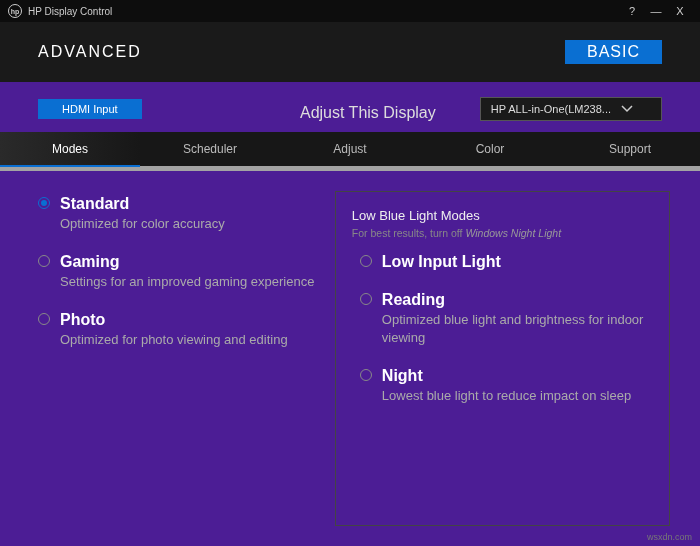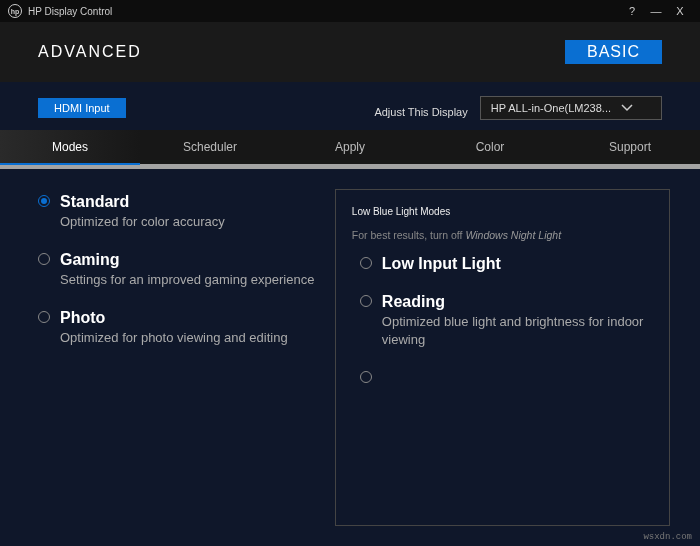--- a/index.html
+++ b/index.html
@@ -1,48 +1,48 @@
 <!DOCTYPE html>
 <html><head>
 <meta charset="utf-8">
 <style>
 * { margin: 0; padding: 0; box-sizing: border-box; font-family: "Segoe UI", Arial, sans-serif; }
 body { background: #000; width: 700px; height: 546px; overflow: hidden; }
-.window { width: 700px; height: 546px; background: #0f172a; display: flex; flex-direction: column; }
+.window { width: 700px; height: 546px; background: #4c1d95; display: flex; flex-direction: column; }
 .titlebar { height: 22px; background: #0d0d0d; display: flex; align-items: center; padding: 0 8px; color: #ccc; font-size: 10px; }
 .hp-logo { width: 14px; height: 14px; border: 1.5px solid #ccc; border-radius: 50%; margin-right: 6px; display: flex; align-items: center; justify-content: center; font-size: 7px; font-weight: bold; }
 .title-spacer { flex: 1; }
 .win-btn { width: 24px; height: 18px; display: flex; align-items: center; justify-content: center; color: #ccc; font-size: 11px; cursor: pointer; }
 .header { height: 60px; display: flex; align-items: center; padding: 0 38px; justify-content: space-between; background: #1a1a1a; }
 .advanced-title { color: #fff; font-size: 16px; font-weight: 300; letter-spacing: 2px; }
 .basic-btn { background: #0a6fd2; color: #fff; border: none; padding: 3px 22px; font-size: 16px; letter-spacing: 1px; cursor: pointer; }
 .subheader { display: flex; align-items: center; padding: 14px 38px 10px 38px; justify-content: space-between; }
-.hdmi-btn { background: #0a6fd2; color: #fff; border: none; padding: 4px 16px; font-size: 11px; cursor: pointer; }
+.hdmi-btn { background: #0a6fd2; color: #fff; border: none; padding: 4px 24px; font-size: 11px; cursor: pointer; }
 .adjust-wrap { display: flex; align-items: center; gap: 12px; }
-.adjust-label { color: #ddd; font-size: 11px; margin-top: 8px; }
-.display-select { background: #1a1a1a; border: 1px solid #555; color: #ddd; padding: 5px 28px 5px 10px; font-size: 11px; min-width: 160px; position: relative; cursor: pointer; display: flex; align-items: center; justify-content: space-between; }
+.adjust-label { color: #ddd; font-size: 16px; margin-top: 8px; }
+.display-select { background: #1a1a1a; border: 1px solid #555; color: #ddd; padding: 5px 28px 5px 10px; font-size: 11px; min-width: 160px; position: relative; cursor: pointer; display: flex; align-items: center; justify-content: space-between; margin-left: 32px; }
 .chevron { margin-left: 10px; }
 .tabs { display: flex; border-bottom: 5px solid #a3a3a3; background: #171717; }
 .tab { flex: 1; text-align: center; padding: 10px 0; color: #bbb; font-size: 12px; cursor: pointer; position: relative; }
 .tab.active { color: #fff; background: linear-gradient(to right, #2a2a2a, #171717); }
 .tab.active::after { content: ""; position: absolute; left: 0; right: 0; bottom: -1px; height: 2px; background: #0a6fd2; }
 .content { flex: 1; display: flex; padding: 20px 30px; gap: 18px; }
 .left-col { flex: 1; padding-top: 4px; }
 .mode-item { display: flex; align-items: flex-start; gap: 10px; margin-bottom: 20px; padding-left: 8px; }
 .radio { width: 12px; height: 12px; border: 1.5px solid #888; border-radius: 50%; margin-top: 2px; flex-shrink: 0; cursor: pointer; position: relative; }
 .radio.checked { border-color: #0a6fd2; }
 .radio.checked::after { content: ""; position: absolute; top: 2px; left: 2px; width: 6px; height: 6px; background: #0a6fd2; border-radius: 50%; }
 .mode-text { display: flex; flex-direction: column; }
 .mode-name { color: #fff; font-size: 16px; font-weight: 700; }
 .mode-desc { color: #aaa; font-size: 13px; margin-top: 2px; line-height: 1.4; }
 .right-col { flex: 1.05; border: 1px solid #444; padding: 16px 16px 18px 16px; }
-.lbl-title { color: #eee; font-size: 10px; margin-bottom: 12px; }
+.lbl-title { color: #eee; font-size: 13px; margin-bottom: 4px; }
 .lbl-hint { color: #888; font-size: 10.5px; margin-bottom: 14px; }
 .lbl-hint i { font-style: italic; color: #999; }
-.watermark { position: absolute; bottom: 4px; right: 8px; color: #777; font-size: 9px; font-family: Liberation Mono, monospace; }
+.watermark { position: absolute; bottom: 4px; right: 8px; color: #777; font-size: 9px; }
 </style>
 </head>
 <body>
 
 <div class="window">
 
   <div class="titlebar">
     <span class="hp-logo">hp</span>
     <span>HP Display Control</span>
     <span class="title-spacer"></span>
@@ -67,21 +67,21 @@
               <path d="M1 1 L6 6 L11 1" stroke="#ccc" stroke-width="1.5" fill="none"></path>
             </svg>
         </span>
       </div>
     </div>
   </div>
 
   <div class="tabs">
     <div class="tab active">Modes</div>
     <div class="tab">Scheduler</div>
-    <div class="tab">Apply</div>
+    <div class="tab">Adjust</div>
     <div class="tab">Color</div>
     <div class="tab">Support</div>
   </div>
 
   <div class="content">
     <div class="left-col">
       <div class="mode-item">
         <span class="radio checked"></span>
         <div class="mode-text">
           <span class="mode-name">Standard</span>
@@ -117,18 +117,22 @@
       </div>
       <div class="mode-item">
         <span class="radio"></span>
         <div class="mode-text">
           <span class="mode-name">Reading</span>
           <span class="mode-desc">Optimized blue light and brightness for indoor viewing</span>
         </div>
       </div>
       <div class="mode-item">
         <span class="radio"></span>
+        <div class="mode-text">
+          <span class="mode-name">Night</span>
+          <span class="mode-desc">Lowest blue light to reduce impact on sleep</span>
+        </div>
       </div>
     </div>
   </div>
 
 </div>
 <div class="watermark">wsxdn.com</div>
 
 </body></html>

